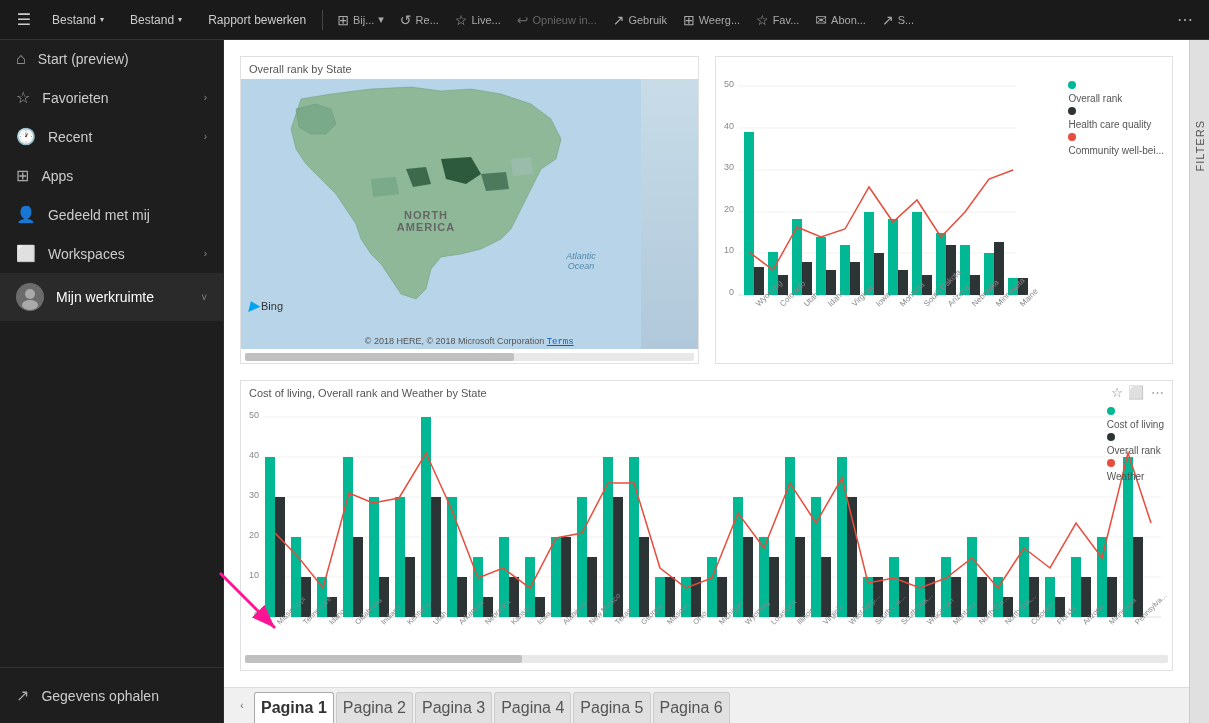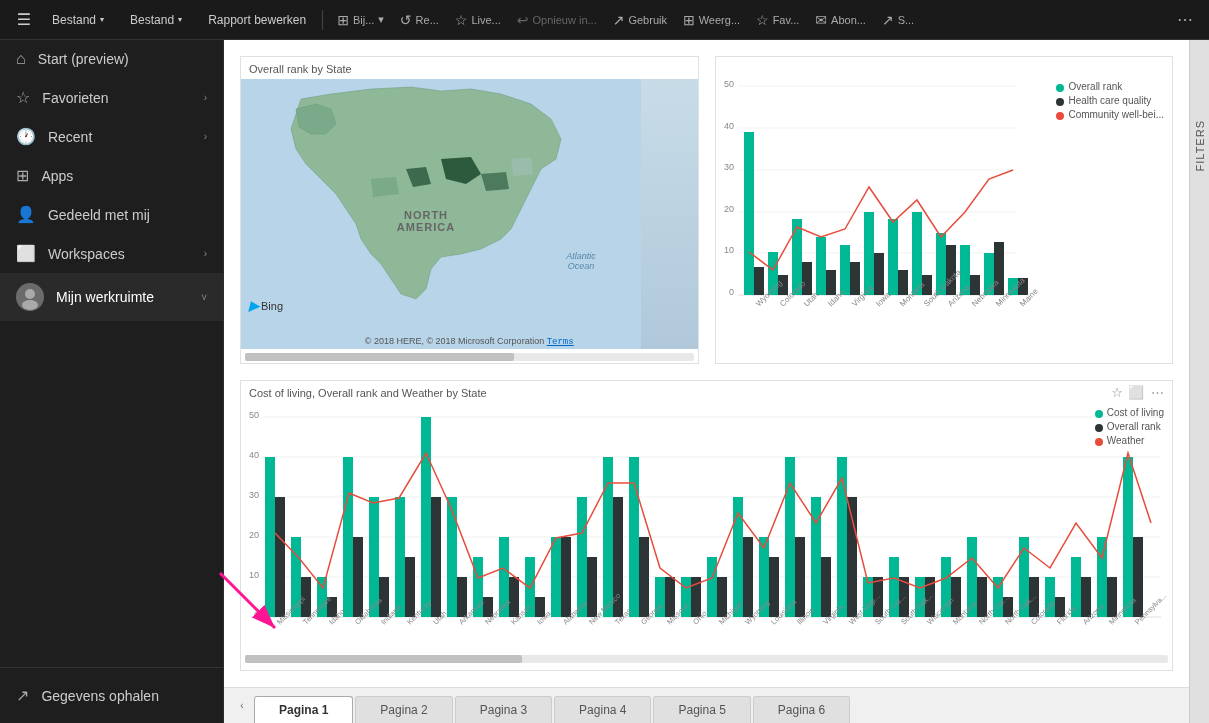--- a/index.html
+++ b/index.html
@@ -138,22 +138,22 @@
       height: 36px;
       background: #f0f0f0;
       display: flex;
       align-items: flex-end;
       padding: 0 8px;
       border-top: 1px solid #ddd;
       flex-shrink: 0;
       gap: 2px;
     }
     .page-tab {
-      padding: 6px 24px;
-      font-size: 12px;
+      padding: 6px 6px;
+      font-size: 16px;
       color: #555;
       background: #e0e0e0;
       border: 1px solid #ccc;
       border-bottom: none;
       cursor: pointer;
       border-radius: 3px 3px 0 0;
     }
     .page-tab.active {
       background: #fff;
       color: #333;
@@ -190,21 +190,21 @@
     
     svg { display: block; }
 
     
     .legend {
       display: flex; flex-direction: column; gap: 3px;
       position: absolute; right: 8px; top: 24px;
       font-size: 10px; color: #555;
     }
     .legend-item {
-      display: flex; align-items: flex-end; gap: 4px;
+      display: flex; align-items: flex-start; gap: 4px; flex-direction: column;
     }
     .legend-dot {
       width: 8px; height: 8px; border-radius: 50%;
     }
 
     
     .map-placeholder {
       width: 100%; height: 270px;
       background: linear-gradient(180deg, #c8dce8 0%, #b0c8da 100%);
       position: relative;

